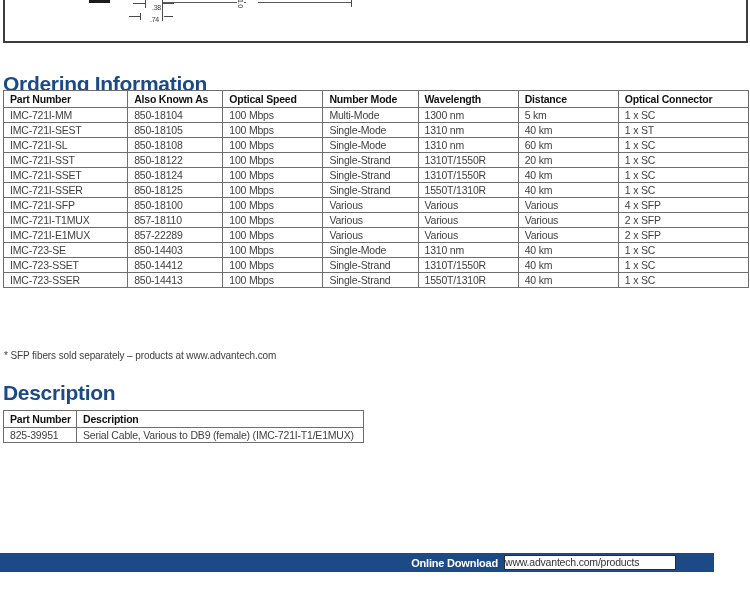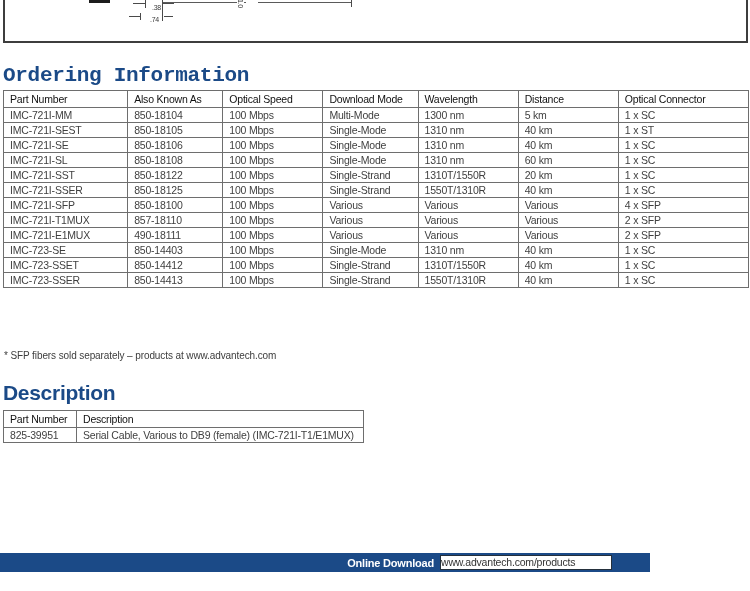--- a/index.html
+++ b/index.html
@@ -32,48 +32,48 @@
   }
   .lbl38{left:146px;top:10px;padding:0 1px;}
   .lbl74{left:144px;top:22px;padding:0 1px;}
   .lbl10{left:239px;top:4px;transform:rotate(90deg);transform-origin:left top;padding:0 1px;}
   
   .section-title{
     position:absolute;left:3px;margin:0;
     font-size:21px;font-weight:bold;letter-spacing:-0.3px;
     color:#1b4a87;
   }
-  #ordering-title{top:64px;font-family:Liberation Mono, monospace;}
+  #ordering-title{top:72px;}
   #accessories-title{top:381px;}
   
   table{border-collapse:collapse;table-layout:fixed;background:#fff;}
   .data-table{position:absolute;left:3px;}
   #ordering-table{top:90px;width:746px;}
   #accessories-table{top:410px;width:360px;}
   th,td{
     border:1px solid #6e6e6e;
     padding:0 0 0 6px;overflow:hidden;white-space:nowrap;
     text-align:left;vertical-align:middle;
   }
   th{
     height:16px;font-size:10.5px;letter-spacing:-0.2px;
-    color:#111111;font-weight:normal;
+    color:#111111;font-weight:bold;
   }
   td{
     height:14px;font-size:10.5px;letter-spacing:-0.2px;
     color:#3f3f3f;font-weight:normal;
   }
   
   .footnote{
     position:absolute;left:4px;top:350px;
     font-size:10px;color:#3d3d3d;letter-spacing:-0.1px;
   }
   
   .footer-bar{
-    position:absolute;left:0;top:553px;width:650px;height:19px;
+    position:absolute;left:0;top:553px;width:714px;height:19px;
     background:#1b4a87;
     display:flex;align-items:center;justify-content:flex-end;
     box-sizing:border-box;padding-right:38px;
   }
   .footer-label{
     color:#ffffff;font-size:11px;font-weight:bold;letter-spacing:-0.2px;
     margin-right:6px;white-space:nowrap;
   }
   .footer-urlbox{
     width:170px;height:13px;background:#ffffff;border:1px solid #24303c;
@@ -112,21 +112,21 @@
     <col style="width:95px">
       <col style="width:100px">
       <col style="width:100px">
     <col style="width:130px">
   </colgroup>
   <thead>
     <tr>
         <th>Part Number</th>
         <th>Also Known As</th>
         <th>Optical Speed</th>
-        <th>Download Mode</th>
+        <th>Number Mode</th>
         <th>Wavelength</th>
         <th>Distance</th>
         <th>Optical Connector</th>
       </tr>
   </thead>
   <tbody>
       <tr>
         <td>IMC-721I-MM</td>
         <td>850-18104</td>
         <td>100 Mbps</td>
@@ -138,47 +138,47 @@
       <tr>
         <td>IMC-721I-SEST</td>
         <td>850-18105</td>
         <td>100 Mbps</td>
         <td>Single-Mode</td>
         <td>1310 nm</td>
         <td>40 km</td>
         <td>1 x ST</td>
       </tr>
       <tr>
-        <td>IMC-721I-SE</td>
-        <td>850-18106</td>
-        <td>100 Mbps</td>
-        <td>Single-Mode</td>
-        <td>1310 nm</td>
-        <td>40 km</td>
-        <td>1 x SC</td>
-      </tr>
-      <tr>
         <td>IMC-721I-SL</td>
         <td>850-18108</td>
         <td>100 Mbps</td>
         <td>Single-Mode</td>
         <td>1310 nm</td>
         <td>60 km</td>
         <td>1 x SC</td>
       </tr>
       <tr>
         <td>IMC-721I-SST</td>
         <td>850-18122</td>
         <td>100 Mbps</td>
         <td>Single-Strand</td>
         <td>1310T/1550R</td>
         <td>20 km</td>
         <td>1 x SC</td>
       </tr>
       <tr>
+        <td>IMC-721I-SSET</td>
+        <td>850-18124</td>
+        <td>100 Mbps</td>
+        <td>Single-Strand</td>
+        <td>1310T/1550R</td>
+        <td>40 km</td>
+        <td>1 x SC</td>
+      </tr>
+      <tr>
         <td>IMC-721I-SSER</td>
         <td>850-18125</td>
         <td>100 Mbps</td>
         <td>Single-Strand</td>
         <td>1550T/1310R</td>
         <td>40 km</td>
         <td>1 x SC</td>
       </tr>
       <tr>
         <td>IMC-721I-SFP</td>
@@ -193,21 +193,21 @@
         <td>IMC-721I-T1MUX</td>
         <td>857-18110</td>
         <td>100 Mbps</td>
         <td>Various</td>
         <td>Various</td>
         <td>Various</td>
         <td>2 x SFP</td>
       </tr>
       <tr>
         <td>IMC-721I-E1MUX</td>
-        <td>490-18111</td>
+        <td>857-22289</td>
         <td>100 Mbps</td>
         <td>Various</td>
         <td>Various</td>
         <td>Various</td>
         <td>2 x SFP</td>
       </tr>
       <tr>
         <td>IMC-723-SE</td>
         <td>850-14403</td>
         <td>100 Mbps</td>

